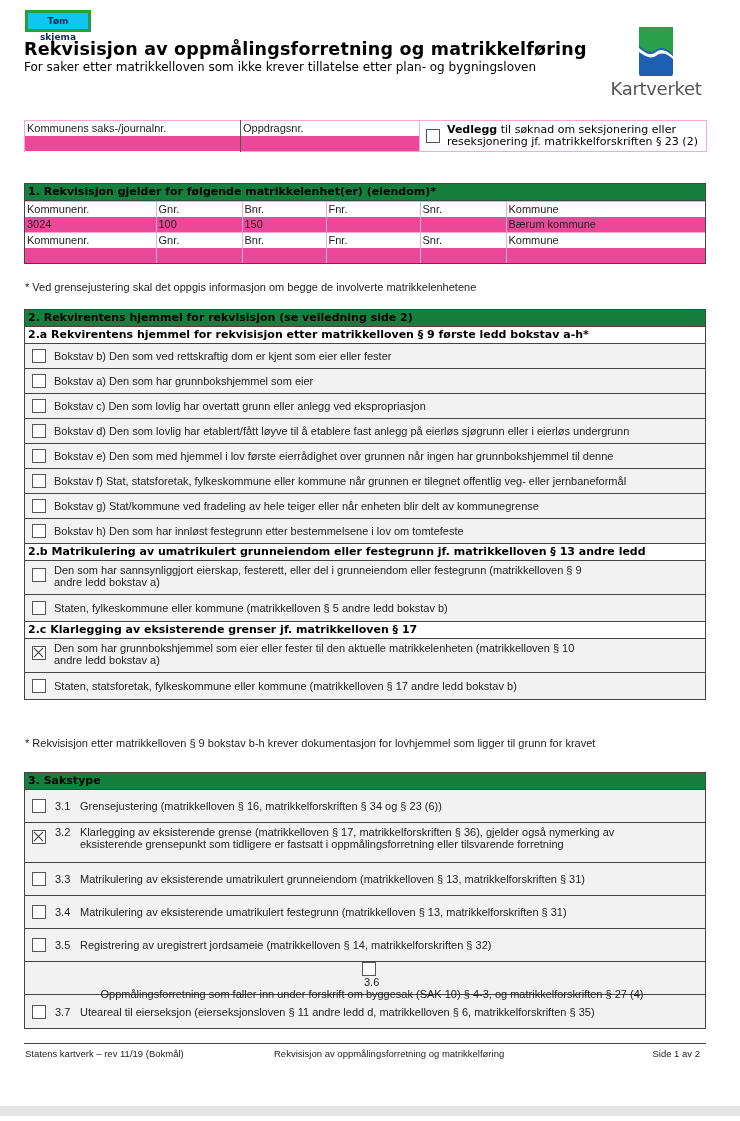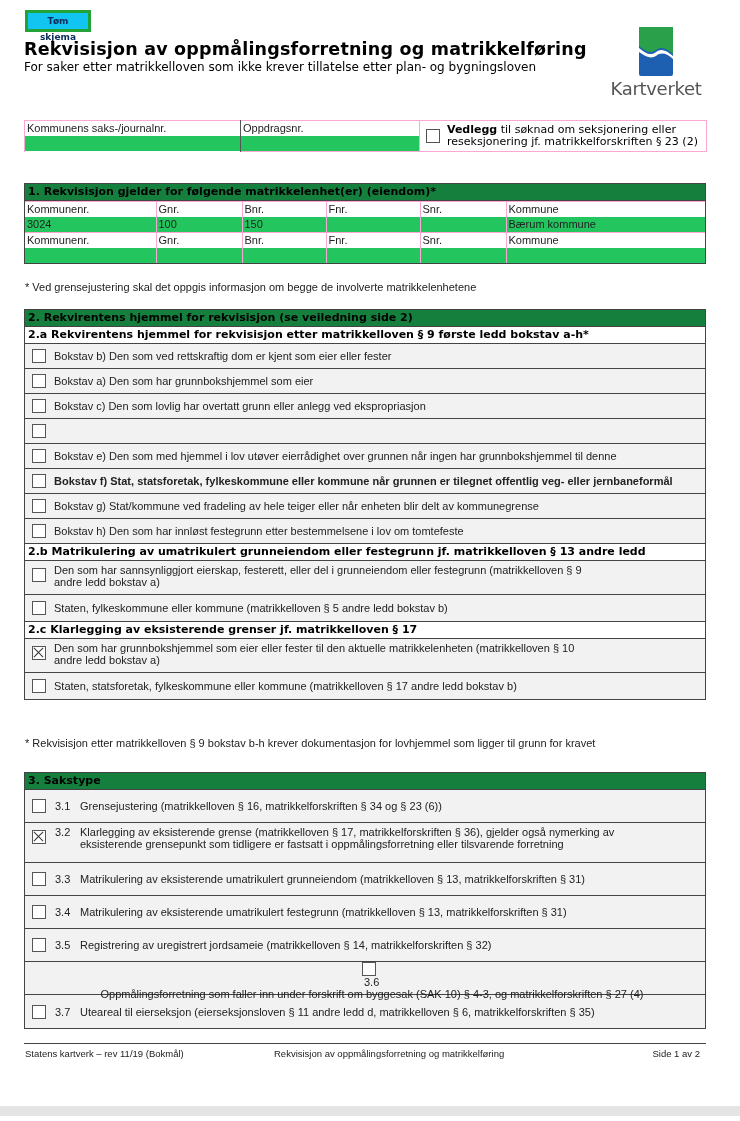--- a/index.html
+++ b/index.html
@@ -15,21 +15,21 @@
     color: #0c2c5c; text-align: center; line-height: 16px; padding: 0; cursor: pointer;
   }
   .title { left: 24px; top: 39px; font-size: 17.5px; font-weight: bold; letter-spacing: 0.2px; white-space: nowrap; }
   .subtitle { left: 24px; top: 60px; font-size: 12px; white-space: nowrap; }
   .logo { left: 606px; top: 26px; width: 100px; height: 75px; }
   .logo-text { position: absolute; left: 0; top: 52px; width: 100px; text-align: center; font-family: "DejaVu Sans", sans-serif; font-size: 18px; color: #555; letter-spacing: -0.3px; }
 
   table.grid { border-collapse: collapse; position: absolute; table-layout: fixed; }
   table.grid td { border: 1px solid #f9a8d4; padding: 0 2px; font-family: "Liberation Sans", sans-serif; font-size: 11px; vertical-align: top; }
   .lbl { height: 15px; line-height: 15px; color: #222; }
-  .val { height: 15px; line-height: 15px; background: #22c55e; color: #222; }
+  .val { height: 15px; line-height: 15px; background: #ec4899; color: #222; }
   .val-cell { border-top: none !important; }
   .lbl-cell { border-bottom: none !important; }
 
   .cb {
     display: inline-block; width: 12px; height: 12px; border: 1px solid #555; background: #fff;
     box-sizing: border-box; position: relative; vertical-align: middle; flex: none;
   }
   .cb.checked::before, .cb.checked::after {
     content: ""; position: absolute; left: 5px; top: -1px; width: 1px; height: 13px; background: #333;
   }
@@ -211,28 +211,31 @@
         </div>
       </div>
       <div class="opt" style="height: 25px;">
         <span class="cb" style="width: 14px; height: 14px;"></span>
         <div class="txt">
           <div>Bokstav c) Den som lovlig har overtatt grunn eller anlegg ved ekspropriasjon</div>
         </div>
       </div>
       <div class="opt" style="height: 25px;">
         <span class="cb" style="width: 14px; height: 14px;"></span>
-      </div>
-      <div class="opt" style="height: 25px;">
-        <span class="cb" style="width: 14px; height: 14px;"></span>
-        <div class="txt">
-          <div>Bokstav e) Den som med hjemmel i lov utøver eierrådighet over grunnen når ingen har grunnbokshjemmel til denne</div>
-        </div>
-      </div>
-      <div class="opt" style="height: 25px; font-weight: bold;">
+        <div class="txt">
+          <div>Bokstav d) Den som lovlig har etablert/fått løyve til å etablere fast anlegg på eierløs sjøgrunn eller i eierløs undergrunn</div>
+        </div>
+      </div>
+      <div class="opt" style="height: 25px;">
+        <span class="cb" style="width: 14px; height: 14px;"></span>
+        <div class="txt">
+          <div>Bokstav e) Den som med hjemmel i lov første eierrådighet over grunnen når ingen har grunnbokshjemmel til denne</div>
+        </div>
+      </div>
+      <div class="opt" style="height: 25px;">
         <span class="cb" style="width: 14px; height: 14px;"></span>
         <div class="txt">
           <div>Bokstav f) Stat, statsforetak, fylkeskommune eller kommune når grunnen er tilegnet offentlig veg- eller jernbaneformål</div>
         </div>
       </div>
       <div class="opt" style="height: 25px;">
         <span class="cb" style="width: 14px; height: 14px;"></span>
         <div class="txt">
           <div>Bokstav g) Stat/kommune ved fradeling av hele teiger eller når enheten blir delt av kommunegrense</div>
         </div>

